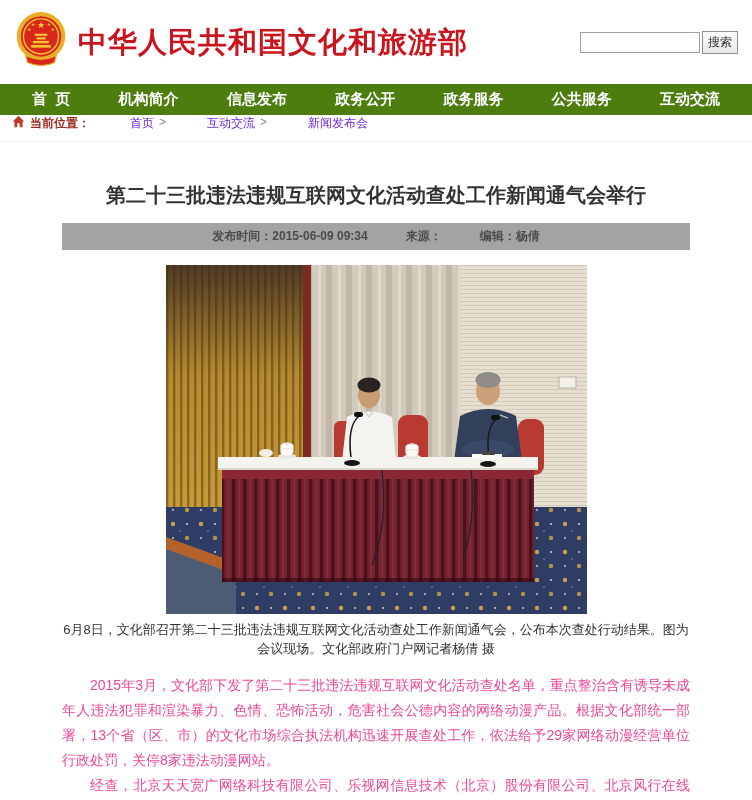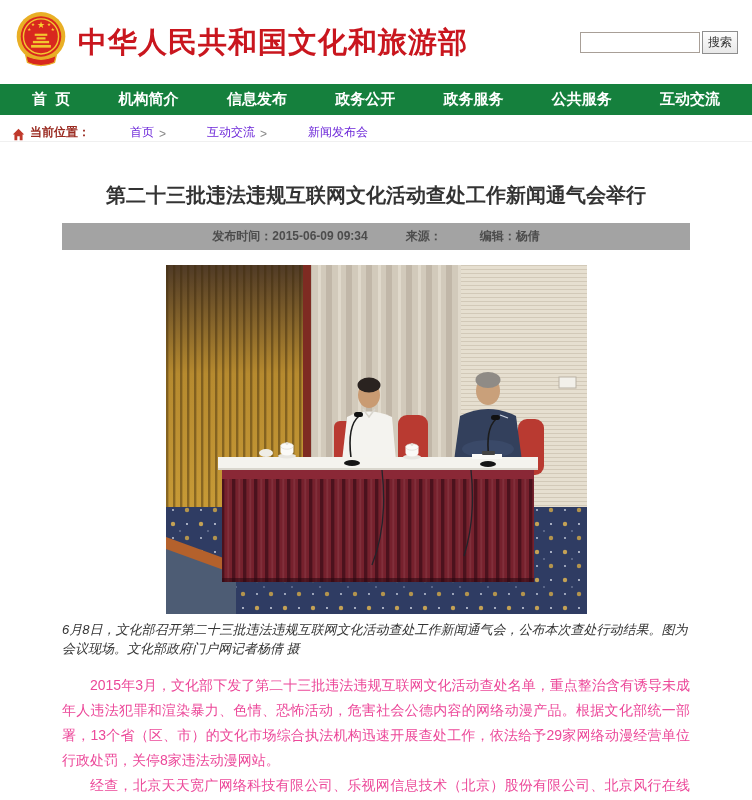--- a/index.html
+++ b/index.html
@@ -12,40 +12,40 @@
   .logo-link { display:flex; align-items:center; gap:10px; text-decoration:none; }
   .titles { display:flex; flex-direction:column; gap:16px; }
   .site-title { font-size:29px; font-weight:bold; color:#c9161e; letter-spacing:1px; line-height:1; }
   .site-subtitle { font-size:9.5px; font-weight:bold; color:#c9161e; letter-spacing:0.4px; }
   .search-area { margin-left:auto; display:flex; align-items:center; }
   .search-input { width:120px; height:21px; border:1px solid #a89f97; background:#fff; outline:none; padding:0 4px; font-size:12px; }
   .search-button { height:23px; margin-left:2px; padding:0 5px; font-size:12px; color:#333;
     background:linear-gradient(#fdfdfd,#e8e8e8); border:1px solid #8e8e8e; cursor:pointer;text-align:center; }
 
   
-  .main-nav { height:31px; background:#15803d; display:flex; align-items:center;
+  .main-nav { height:31px; background:#4d7c0f; display:flex; align-items:center;
     justify-content:space-between; padding:0 32px; }
   .nav-item { color:#fff; font-size:15px; font-weight:bold; cursor:pointer; white-space:pre; }
 
   
-  .breadcrumb { height:27px; display:flex; align-items:flex-end; padding:0 12px; font-size:12px;
+  .breadcrumb { height:27px; display:flex; align-items:flex-start; padding:0 12px; font-size:12px;
     border-bottom:1px solid #f0f0f0; background:#fff; }
   .crumb-home { width:13px; height:13px; margin-right:5px; flex:0 0 auto; }
   .crumb-label { color:#9a2a20; font-weight:bold; margin-right:4px; }
   .crumb-link { color:#6d28d9; cursor:pointer;margin-left:36px; }
   .crumb-sep { color:#888; margin:0 5px; }
 
   
   .article { width:628px; margin:0 auto; }
   .article-title { margin-top:39px; font-size:20px; font-weight:bold; color:#333; text-align:center; line-height:1.4; }
   .meta-bar { margin-top:14px; height:27px; background:#a3a3a3; display:flex; align-items:center;
     justify-content:center; gap:38px; font-size:12px; color:#4c4c4c; font-weight:bold; }
   .meta-item { white-space:nowrap; }
   .photo-wrap { width:421px; margin:15px auto 6px auto; line-height:0; }
-  .caption { font-size:13px; color:#333; text-align:left; line-height:19px; margin-top:4px;font-style:italic; }
+  .caption { font-size:13px; color:#333; text-align:center; line-height:19px; margin-top:4px; }
   .body-text { margin-top:15px; }
   .para { font-size:14px; color:#ec4899; line-height:25px; text-align:justify; text-indent:2em; }
 </style>
 </head>
 <body>
 
 <div class="page">
 
   <header class="site-header">
     <div class="logo-link">

